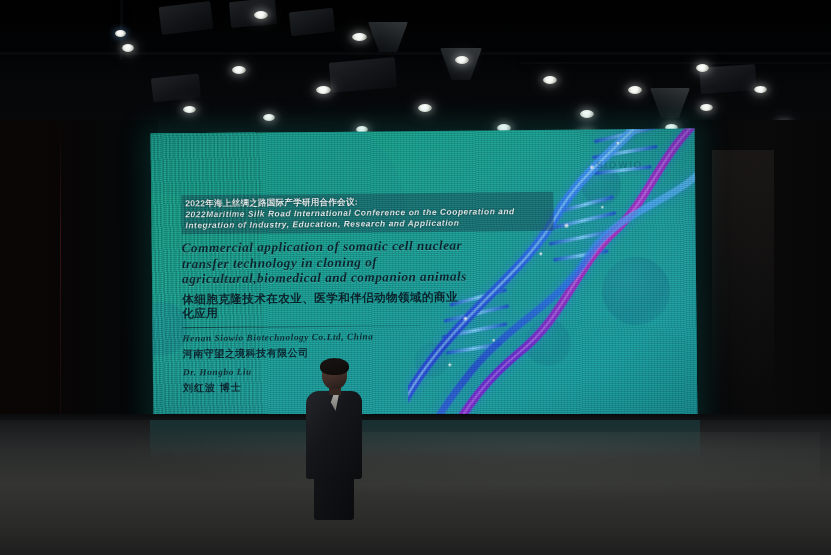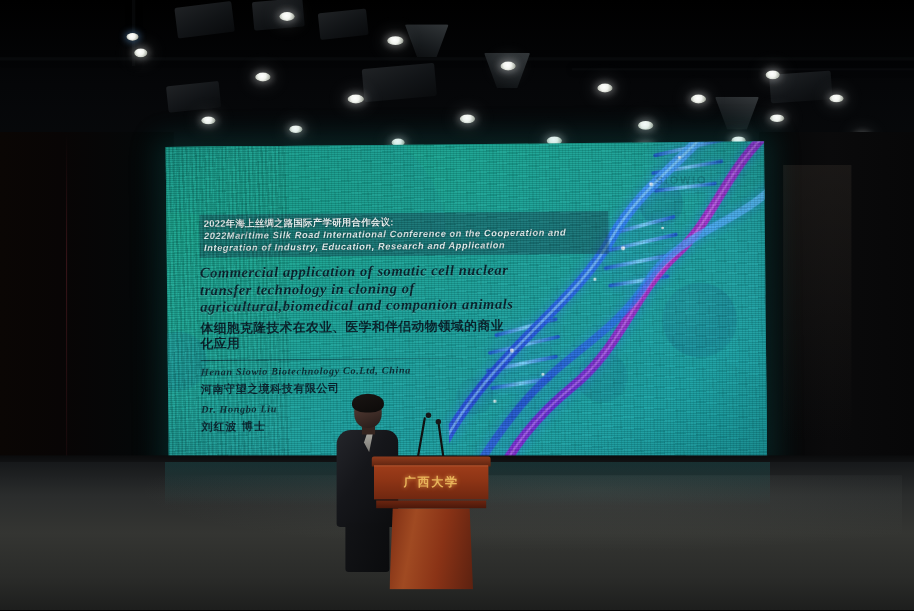--- a/index.html
+++ b/index.html
@@ -404,27 +404,14 @@
 
   <div id="speaker">
     <div class="spk-body"></div>
     <div class="spk-shirt"></div>
     <div class="spk-legs"></div>
     <div class="spk-neck"></div>
     <div class="spk-head"></div>
     <div class="spk-hair"></div>
   </div>
 
-  <div id="podium">
-    <div class="mic" style="left:44px;top:-36px;width:1.6px;height:38px;transform:rotate(10deg);"></div>
-    <div class="mic-head" style="left:49px;top:-40px;"></div>
-    <div class="mic" style="left:62px;top:-30px;width:1.6px;height:32px;transform:rotate(-8deg);"></div>
-    <div class="mic-head" style="left:58px;top:-34px;"></div>
-
-    <div class="pod-top"></div>
-    <div class="pod-face">
-      <div class="pod-logo">广西大学</div>
-    </div>
-    <div class="pod-band"></div>
-    <div class="pod-col"></div>
-  </div>
 
 </div>
 
 </body></html>

